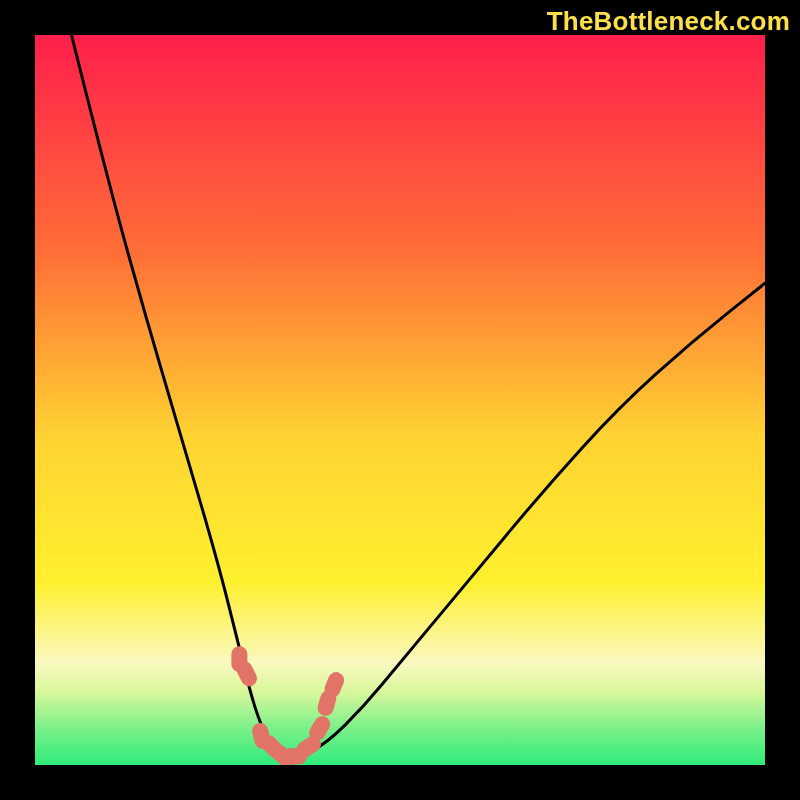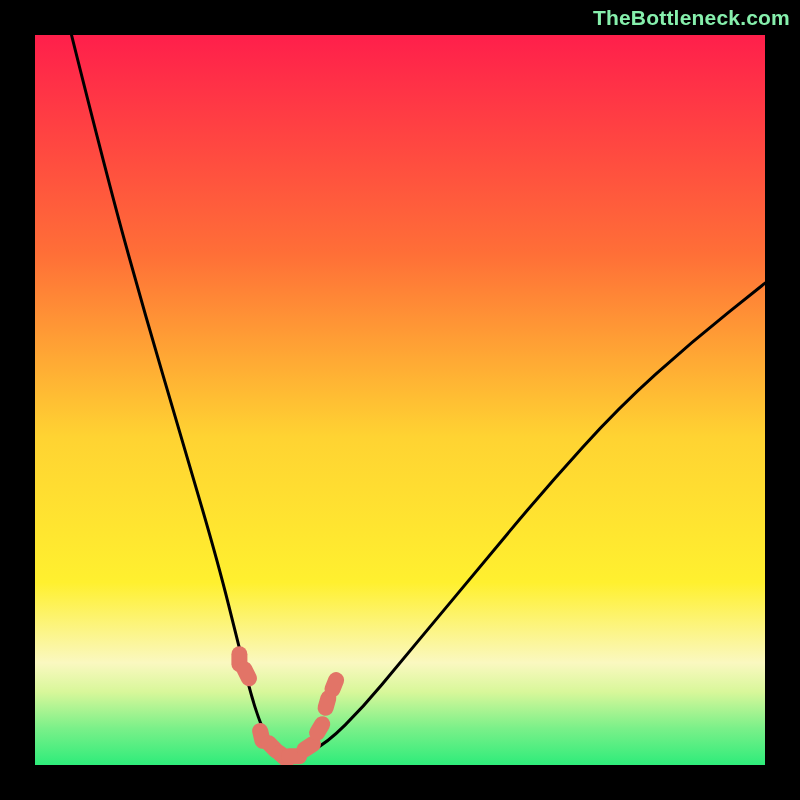--- a/index.html
+++ b/index.html
@@ -22,22 +22,22 @@
     position: absolute;
     left: 0;
     top: 0;
     width: 100%;
     height: 100%;
   }
   .watermark {
     position: absolute;
     top: 6px;
     right: 10px;
-    color: #86efac;
-    font-size: 21px;
+    color: #fde047;
+    font-size: 26px;
     font-weight: 600;
     letter-spacing: 0.2px;
   }
   svg.curve {
     position: absolute;
     left: 0;
     top: 0;
     width: 100%;
     height: 100%;
   }

